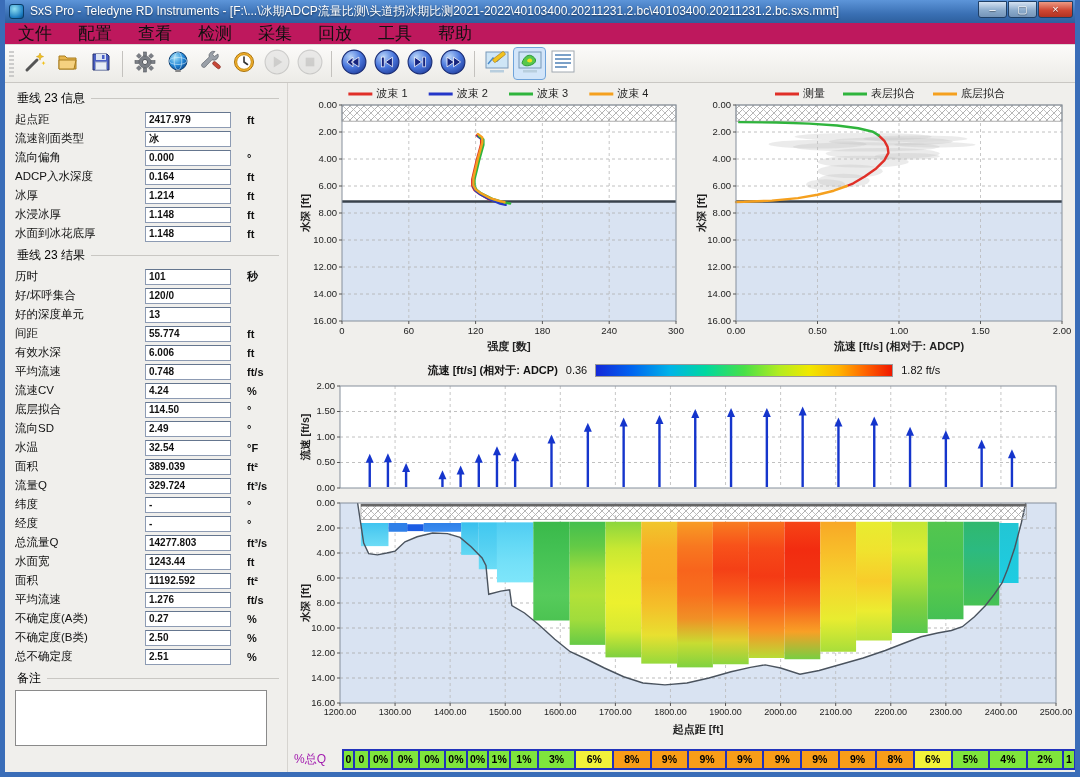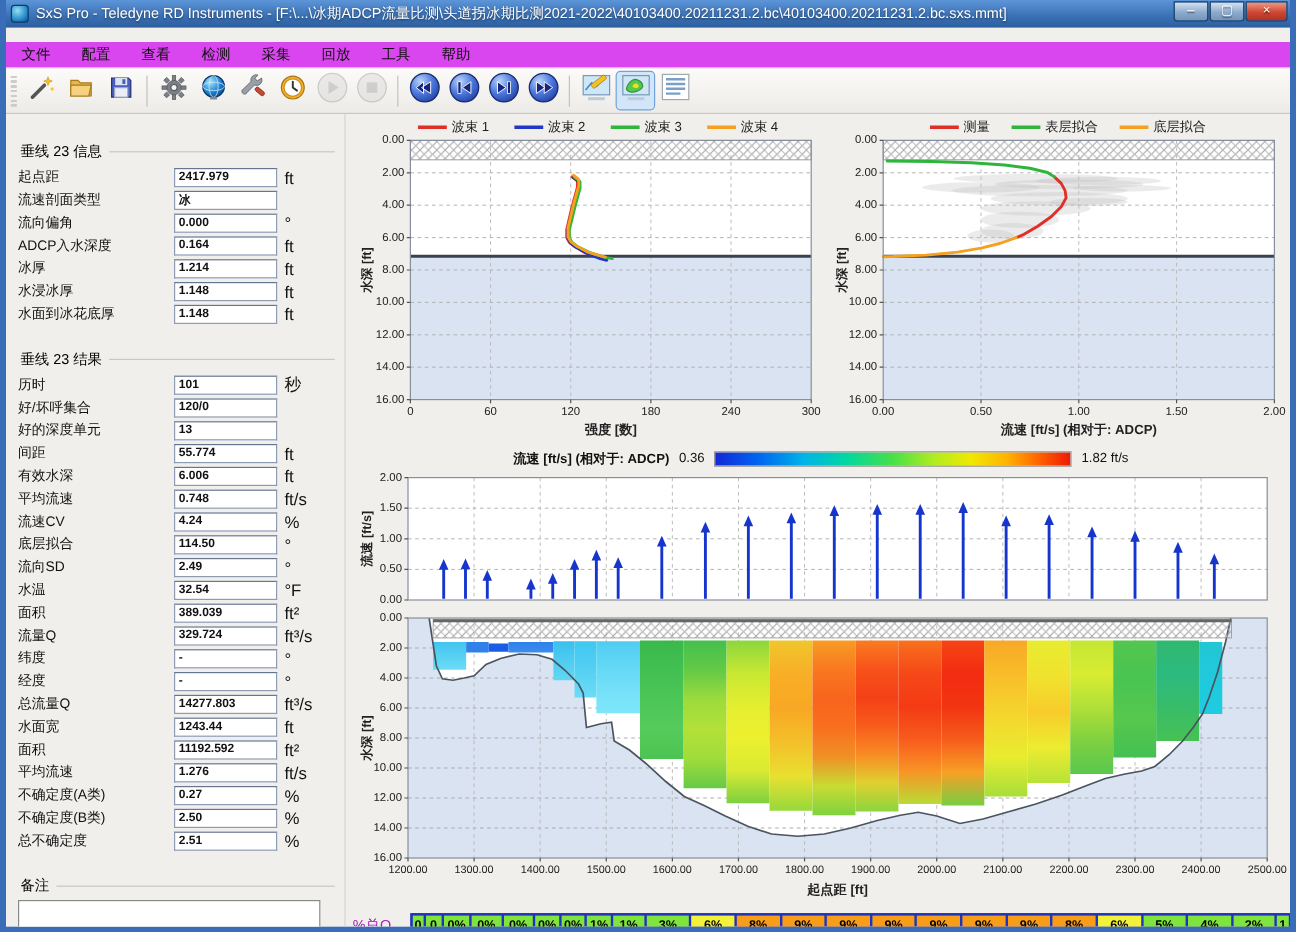--- a/index.html
+++ b/index.html
@@ -7,36 +7,36 @@
   .window{position:relative;width:1080px;height:777px;font-family:"Liberation Sans",sans-serif;
     border-left:5px solid #3a6db8;border-right:5px solid #3a6db8;border-bottom:5px solid #3a6db8;
     background:#f0efec;overflow:hidden;}
   .titlebar{height:23px;background:linear-gradient(#5d95d9,#3a70b4 60%,#2d5f9e);display:flex;align-items:center;color:#fff;font-size:12px;padding:0 2px 0 4px;}
   .app-icon{width:15px;height:15px;border-radius:3px;background:radial-gradient(circle at 35% 30%,#8fe0f2,#1d7ec2 70%,#0c4e86);border:1px solid #0a3c66;flex:0 0 auto;}
   .title-text{flex:1;white-space:nowrap;overflow:hidden;margin-left:6px;text-shadow:0 1px 2px rgba(0,0,0,.55);}
   .win-btns{display:flex;gap:1px;align-self:flex-start;margin-top:1px;}
   .win-btn{width:29px;height:17px;font-size:11px;line-height:1;display:flex;align-items:center;justify-content:center;color:#fff;
     background:linear-gradient(#d5e2f2,#8cabcc 55%,#7494b8);border:1px solid #1f3f66;border-radius:0 0 3px 3px;text-shadow:0 1px 1px rgba(0,0,0,.5);}
   .win-btn.close{background:linear-gradient(#ee9a83,#cf4733 55%,#b23222);width:35px;}
-  .menubar{height:22px;background:#d946ef;display:flex;align-items:center;font-size:12px;border-bottom:1px solid #dddbd7;color:#111;margin-top:12px;}
+  .menubar{height:22px;background:#be185d;display:flex;align-items:center;font-size:17px;border-bottom:1px solid #dddbd7;color:#111;}
   .menu-item{padding:3px 13px;}
   .toolbar{height:38px;background:linear-gradient(#fcfbf9,#ecebe7);display:flex;align-items:center;padding:0 4px;border-bottom:1px solid #c9c7c3;}
   .tb-handle{width:5px;height:26px;margin-right:4px;background:repeating-linear-gradient(#bbb 0 2px,transparent 2px 4px);opacity:.7;}
   .tb-btn{width:31px;height:31px;display:flex;align-items:center;justify-content:center;margin:0 1px;border-radius:3px;}
   .tb-btn.disabled{opacity:.45;filter:grayscale(1);}
   .tb-btn.selected{background:#d2e5f9;outline:1px solid #6fa3da;}
   .tb-sep{width:1px;height:26px;background:#c4c2be;margin:0 5px;}
   .content{position:relative;height:689px;display:flex;}
   .left-panel{width:282px;background:#f0efec;padding:3px 0 0 10px;font-size:11.5px;color:#111;}
-  .group-title{display:flex;align-items:center;font-size:12px;color:#000;margin:20px 0 3px 2px;white-space:nowrap;}
+  .group-title{display:flex;align-items:center;font-size:12px;color:#000;margin:4px 0 3px 2px;white-space:nowrap;}
   .group-title::after{content:"";flex:1;height:1px;background:#c9c7c3;margin:0 8px 0 6px;}
   .field-row{display:flex;align-items:center;height:19px;}
   .field-label{width:130px;white-space:nowrap;}
   .field-box{width:86px;height:16px;background:#fff;border:1px solid #8d9bb3;border-top-color:#65768f;padding:0 3px;font-weight:700;font-size:10px;display:flex;align-items:center;overflow:hidden;}
-  .field-unit{margin-left:6px;font-size:14px;white-space:nowrap;}
+  .field-unit{margin-left:16px;font-size:11px;white-space:nowrap;font-weight:bold;}
   .notes-box{width:252px;height:56px;background:#fff;border:1px solid #8a8a8a;margin-top:3px;}
   .charts{position:relative;flex:1;background:#f0efec;border-left:1px solid #d6d4d0;}
   .charts svg{position:absolute;}
   svg text{font-family:"Liberation Sans",sans-serif;}
   .colorbar-row{position:absolute;display:flex;align-items:center;justify-content:center;gap:8px;font-size:11px;color:#111;}
   .cb-label{font-weight:700;}
   .cb-grad{width:298px;height:13px;border:1px solid #999;
     background:linear-gradient(90deg,#1428d8 0%,#0064f0 12%,#00b4e8 25%,#00d8a0 37%,#48e048 50%,#b4ec20 62%,#f0e800 72%,#ffb400 82%,#ff6400 91%,#f01800 100%);}
   .pct-row{position:absolute;display:flex;align-items:center;}
   .pct-label{width:48px;font-size:12px;color:#a21caf;}

